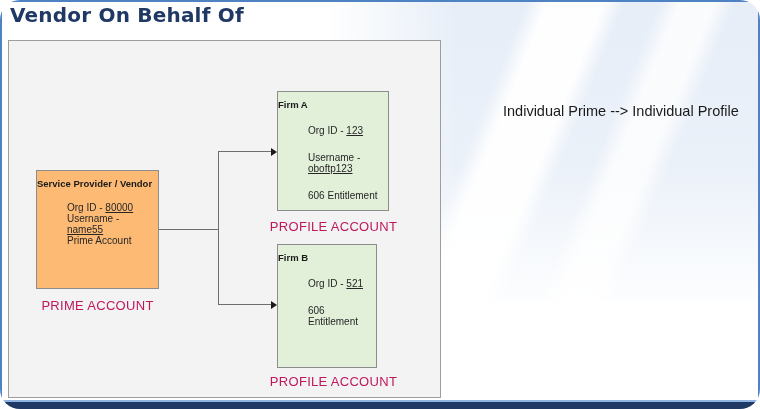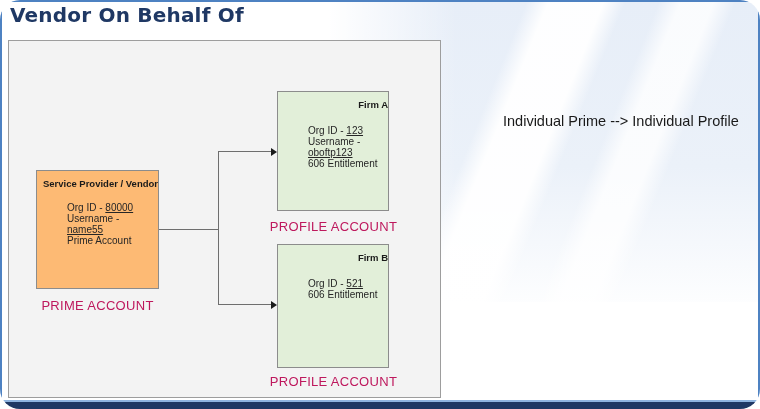--- a/index.html
+++ b/index.html
@@ -28,33 +28,33 @@
 
   .panel {
     position:absolute; left:8px; top:40px; width:433px; height:358px; z-index:1;
     background:#f3f3f3; border:1px solid #9d9d9d;
   }
 
   .node {
     position:absolute; border:1px solid #8c8c8c; color:#262626;
   }
   .node .hdr {
-    text-align:right; font-weight:bold; font-size:9.5px; padding-top:7px; color:#1a1a1a;
+    text-align:left; font-weight:bold; font-size:9.5px; padding-top:7px; color:#1a1a1a;
   }
   .node .body { padding:0 0 0 30px; font-size:10px; }
-  .node .line { margin-top:0; }
+  .node .line { margin-top:16px; }
   .node .line.first { margin-top:15px; }
   .uval { text-decoration:underline; }
 
   .prime-box { left:27px; top:129px; width:123px; height:119px; background:#fdba74; }
   .prime-box .line { margin-top:0; }
   .prime-box .line.first { margin-top:13px; }
 
   .profile-box-a { left:268px; top:50px;  width:112px; height:120px; background:#e2efd9; }
-  .profile-box-b { left:268px; top:203px; width:112px; height:124px; background:#e2efd9; }
+  .profile-box-b { left:268px; top:203px; width:100px; height:124px; background:#e2efd9; }
 
   .caption {
     position:absolute; text-align:center; font-size:13px; color:#be185d; letter-spacing:0.3px;
   }
   .cap-prime { left:10px; top:257px; width:157px; }
   .cap-prof-a { left:252px; top:178px; width:145px; }
   .cap-prof-b { left:252px; top:333px; width:145px; }
 
   .conn { position:absolute; background:#6e6e6e; }
   .conn-stub   { left:150px; top:188px; width:59px; height:1px; }
@@ -66,21 +66,21 @@
     border-top:4px solid transparent; border-bottom:4px solid transparent;
     border-left:6px solid #1a1a1a;
   }
   .ah-top    { left:262px; top:107px; }
   .ah-bottom { left:262px; top:260px; }
 
   .note {
     position:absolute; left:503px; z-index:1;
     font-size:14.5px; color:#1a1a1a;
   }
-  .note-1 { top:113px; }
+  .note-1 { top:103px; }
   .note-2 { top:137px; }
 
   .bottom-accent { position:absolute; left:0; right:0; bottom:7px; height:2px; background:#8fb4e0; z-index:9; }
   .bottom-bar    { position:absolute; left:0; right:0; bottom:0; height:7px; background:#1f3864; z-index:9; }
 
   .frame {
     position:absolute; inset:0; z-index:10; pointer-events:none;
     border:2px solid #4e82c2; border-bottom:none;
   }
 </style>

